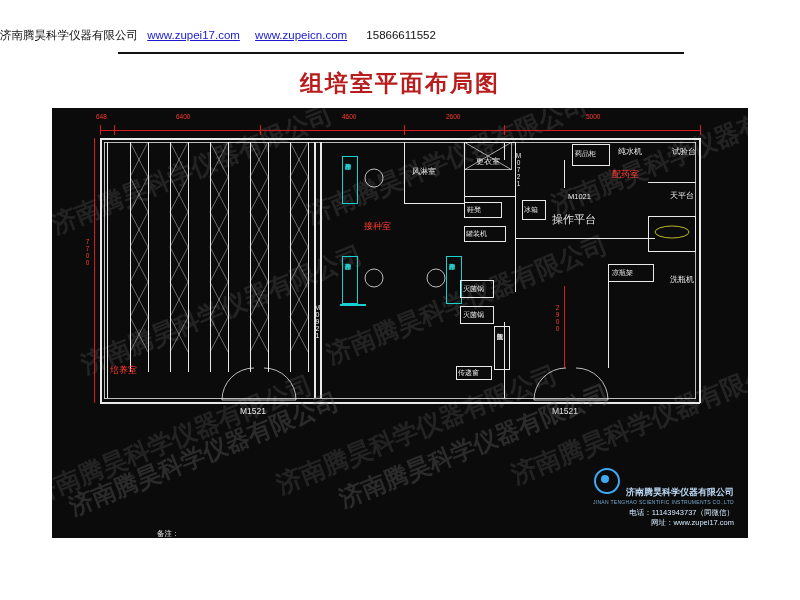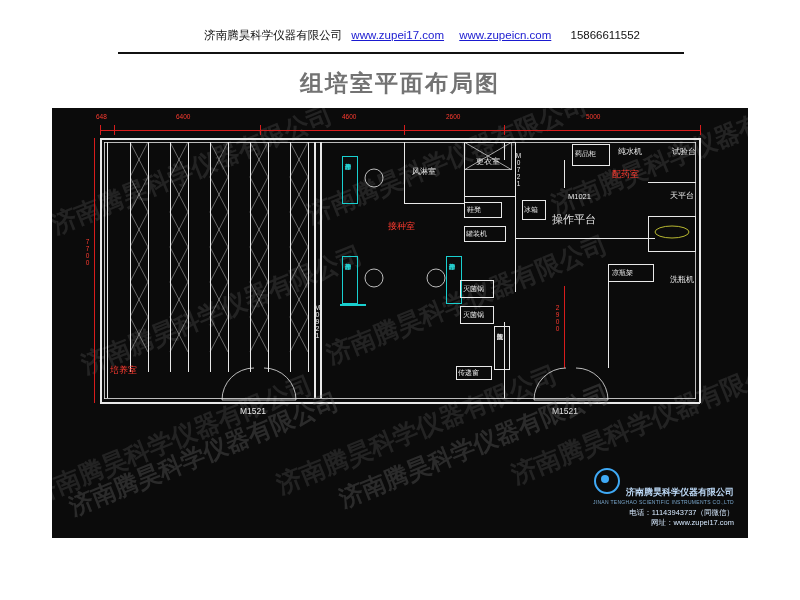--- a/index.html
+++ b/index.html
@@ -3,32 +3,32 @@
 <meta charset="utf-8">
 <style>
   html,body{margin:0;padding:0;}
   body{
     width:800px;height:600px;background:#ffffff;
     font-family:"Liberation Sans","DejaVu Sans",sans-serif;
     position:relative;overflow:hidden;
   }
   
   .header{
-    position:absolute;left:0;top:28px;width:640px;text-align:right;
+    position:absolute;left:0;top:28px;width:640px;text-align:left;
     font-size:11.5px;color:#222;
   }
   .header .co{color:#111;}
   .header a{color:#1a1ad0;text-decoration:underline;margin:0 6px;}
   .header .tel{color:#111;margin-left:10px;}
   .hrule{
     position:absolute;left:118px;top:52px;width:566px;height:2px;background:#111;
   }
   .title{
     position:absolute;left:0;top:68px;width:800px;text-align:center;
-    font-size:23px;font-weight:bold;color:#737373;
+    font-size:23px;font-weight:bold;color:#b91c1c;
     font-family:"Liberation Serif","DejaVu Serif",serif;
     letter-spacing:2px;
   }
   
   .canvas{
     position:absolute;left:52px;top:108px;width:696px;height:430px;
     background:#0b0b0b;overflow:hidden;
   }
   .lay{position:absolute;}
   .wht{background:#e9e9e9;}
@@ -206,21 +206,21 @@
     <path d="M2,34 A32,32 0 0 1 34,2" stroke="#e9e9e9" stroke-width="0.8" fill="none"></path>
     <path d="M44,2 A32,32 0 0 1 76,34" stroke="#e9e9e9" stroke-width="0.8" fill="none"></path>
     <line x1="2" y1="34" x2="76" y2="34" stroke="#e9e9e9" stroke-width="0.8"></line>
   </svg>
   <div class="t" style="left:188px;top:298px;font-size:8.5px;">M1521</div>
 
   <div class="lay wht" style="left:262px;top:34px;width:1.5px;height:256px;"></div>
   <div class="lay wht" style="left:268px;top:34px;width:1.5px;height:256px;"></div>
   <div class="t vert" style="left:262px;top:196px;font-size:7px;">M0921</div>
 
-  <div class="t tr big" style="left:336px;top:112px;">接种室</div>
+  <div class="t tr big" style="left:312px;top:112px;">接种室</div>
 
   <div class="lay" style="left:290px;top:48px;width:14px;height:46px;border:1px solid #19d0d0;"></div>
   <div class="t tc vert" style="left:291px;top:50px;font-size:6.5px;writing-mode:vertical-rl;">超净工作台</div>
   <svg width="26" height="24" style="position:absolute;left:310px;top:58px;">
     <circle cx="12" cy="12" r="9" stroke="#e9e9e9" stroke-width="0.8" fill="none"></circle>
   </svg>
 
   <div class="lay" style="left:290px;top:148px;width:14px;height:46px;border:1px solid #19d0d0;"></div>
   <div class="t tc vert" style="left:291px;top:150px;font-size:6.5px;writing-mode:vertical-rl;">超净工作台</div>
   <svg width="26" height="24" style="position:absolute;left:310px;top:158px;">
@@ -305,20 +305,24 @@
   <div class="lay red" style="left:512px;top:178px;width:1px;height:82px;"></div>
   <div class="dim vert" style="left:502px;top:196px;writing-mode:vertical-rl;">2900</div>
 
   <svg width="90" height="36" style="position:absolute;left:480px;top:258px;">
     <path d="M2,34 A32,32 0 0 1 34,2" stroke="#e9e9e9" stroke-width="0.8" fill="none"></path>
     <path d="M44,2 A32,32 0 0 1 76,34" stroke="#e9e9e9" stroke-width="0.8" fill="none"></path>
     <line x1="2" y1="34" x2="76" y2="34" stroke="#e9e9e9" stroke-width="0.8"></line>
   </svg>
   <div class="t" style="left:500px;top:298px;font-size:8.5px;">M1521</div>
 
+  <div class="notes">
+    <div>备注：</div>
+
+  </div>
 
   <div class="logo"></div>
   <div class="corp">
     <div class="c1">济南腾昊科学仪器有限公司</div>
     <div class="c2">JINAN TENGHAO SCIENTIFIC INSTRUMENTS CO.,LTD</div>
     <div class="c3">电话：11143943737（同微信）</div>
     <div class="c4">网址：www.zupei17.com</div>
   </div>
 </div>
 

